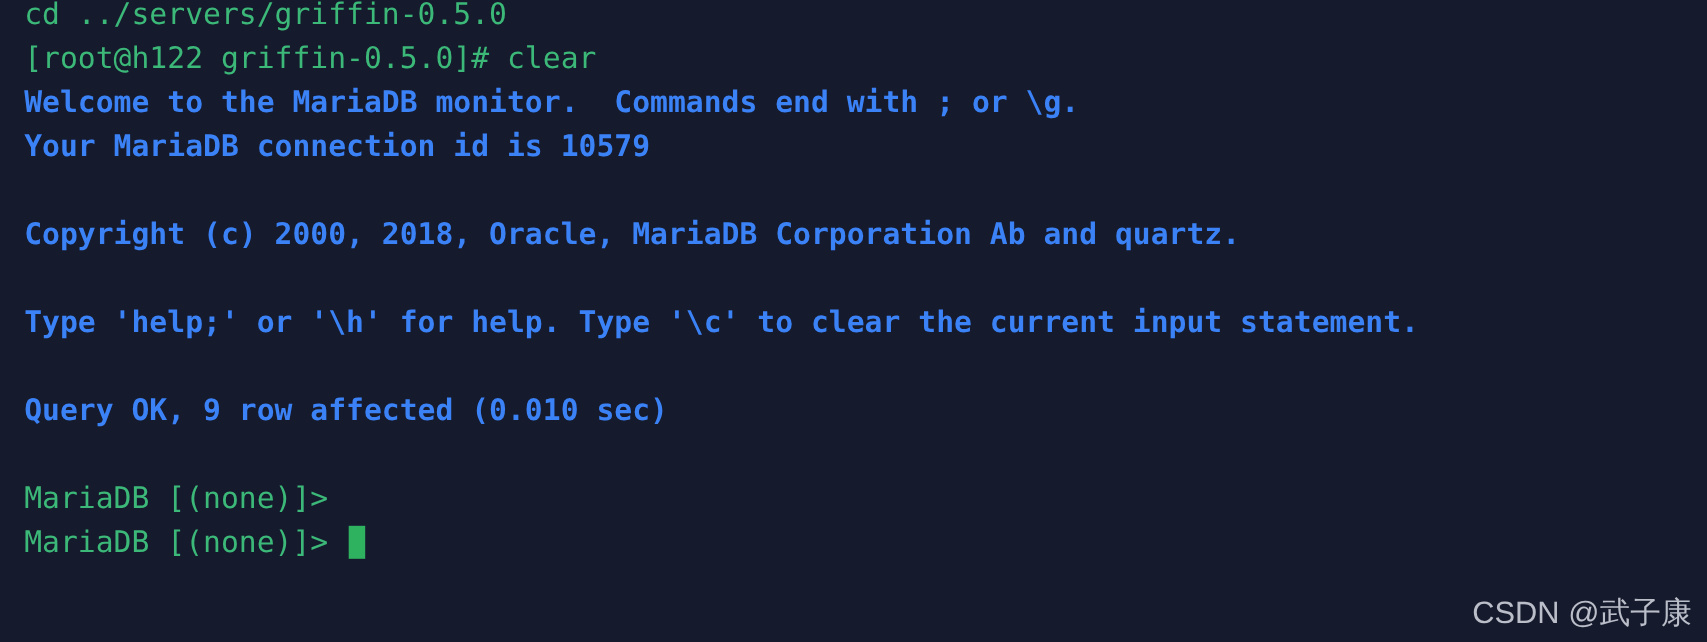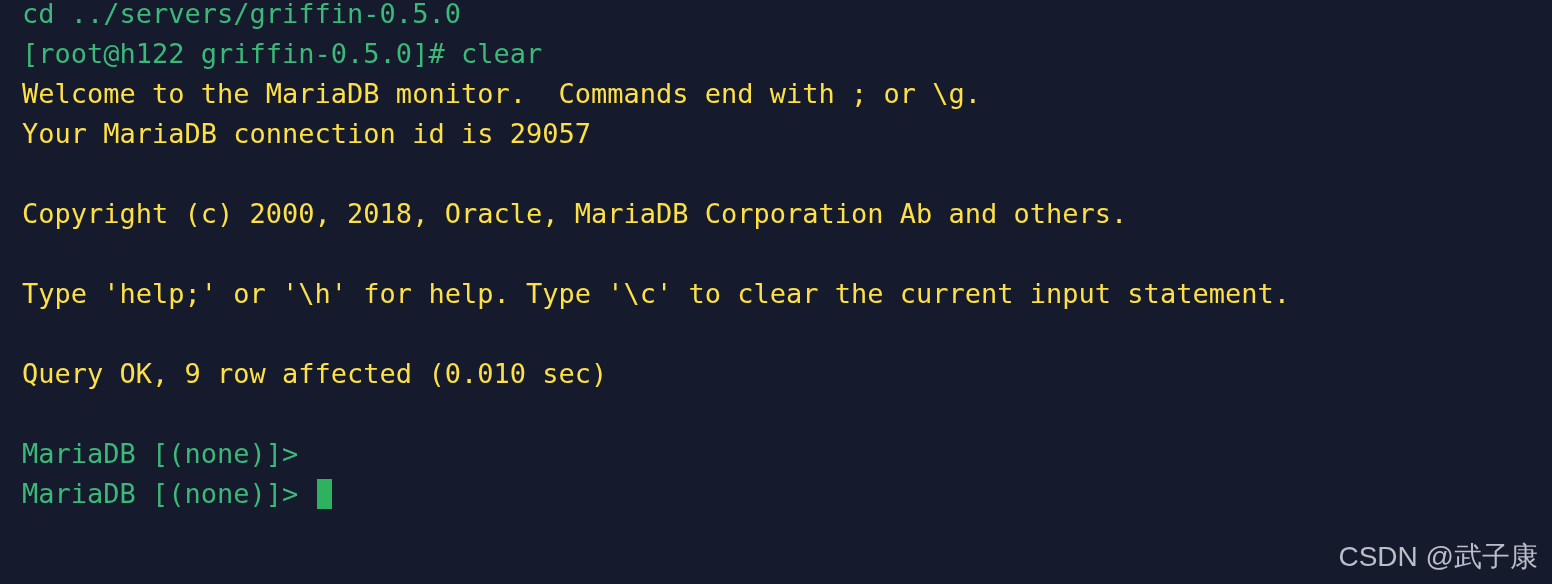--- a/index.html
+++ b/index.html
@@ -26,22 +26,22 @@
     top: -6px;
     width: 1530px;
   }
   .line {
     white-space: pre;
     height: 40px;
     line-height: 40px;
     color: #2eb872;
   }
   .line.bold {
-    font-weight: normal;
-    color: #fde047;
+    font-weight: bold;
+    color: #3b82f6;
   }
   .line.dim {
     font-weight: normal;
     color: #3cb878;
   }
   .line.blank {
     color: transparent;
   }
   .cursor {
     display: inline-block;
@@ -64,23 +64,23 @@
   }
 </style>
 </head>
 <body>
 
 <div id="terminal">
   <div class="screen" id="screen">
       <div class="line dim"><span>cd ../servers/griffin-0.5.0</span></div>
       <div class="line dim"><span>[root@h122 griffin-0.5.0]# clear</span></div>
       <div class="line bold"><span>Welcome to the MariaDB monitor.  Commands end with ; or \g.</span></div>
-      <div class="line bold"><span>Your MariaDB connection id is 29057</span></div>
+      <div class="line bold"><span>Your MariaDB connection id is 10579</span></div>
       <div class="line blank"><span></span></div>
-      <div class="line bold"><span>Copyright (c) 2000, 2018, Oracle, MariaDB Corporation Ab and others.</span></div>
+      <div class="line bold"><span>Copyright (c) 2000, 2018, Oracle, MariaDB Corporation Ab and quartz.</span></div>
       <div class="line blank"><span></span></div>
       <div class="line bold"><span>Type 'help;' or '\h' for help. Type '\c' to clear the current input statement.</span></div>
       <div class="line blank"><span></span></div>
       <div class="line bold"><span>Query OK, 9 row affected (0.010 sec)</span></div>
       <div class="line blank"><span></span></div>
       <div class="line dim"><span>MariaDB [(none)]&gt; </span></div>
       <div class="line dim"><span>MariaDB [(none)]&gt; </span><span class="cursor"></span></div>
     </div>
   <div class="watermark">CSDN @武子康</div>
 </div>

